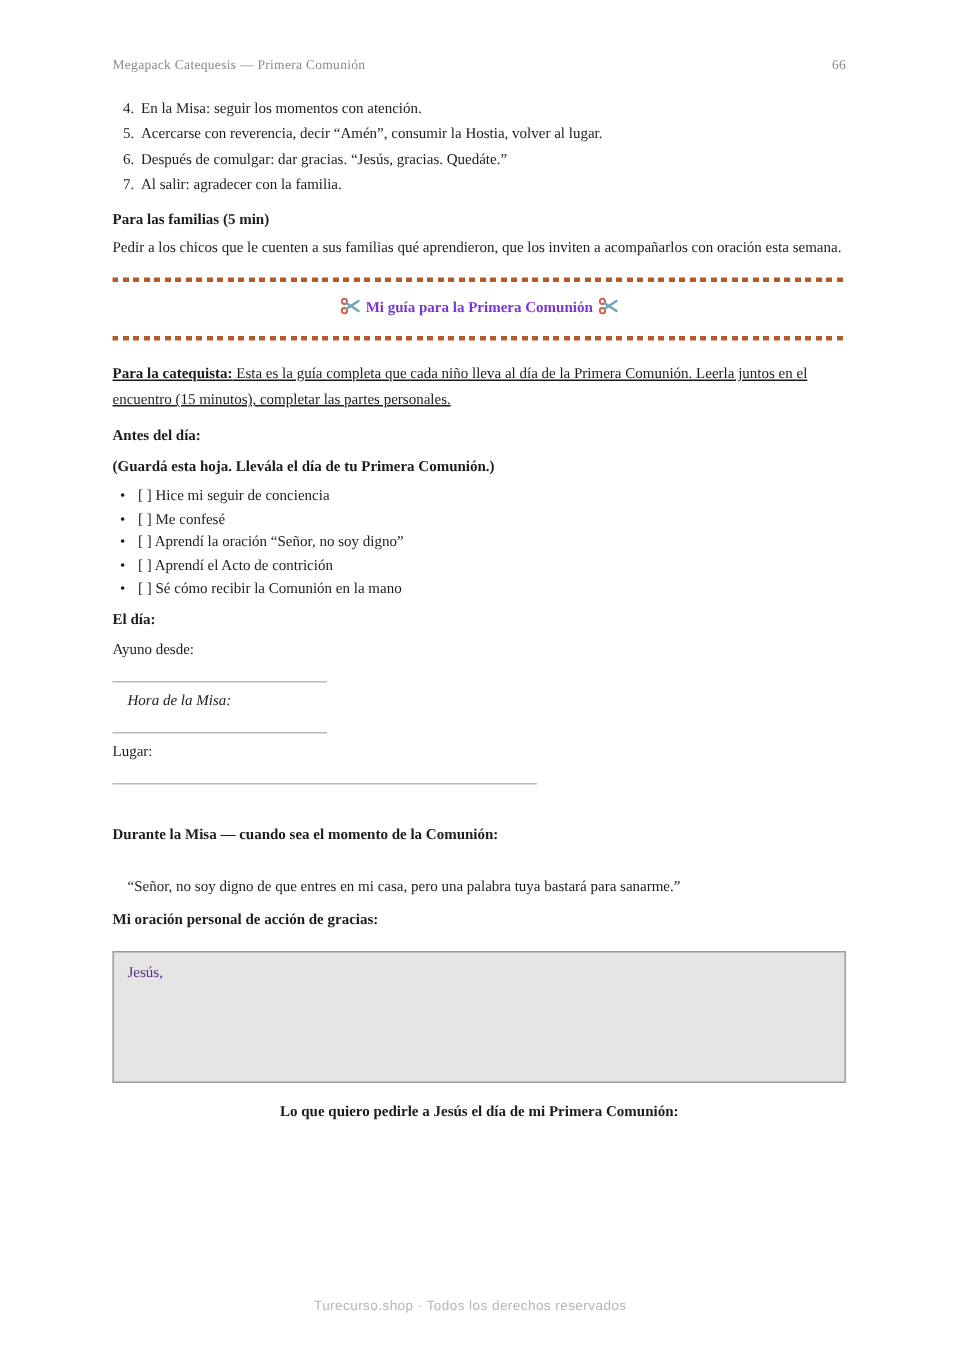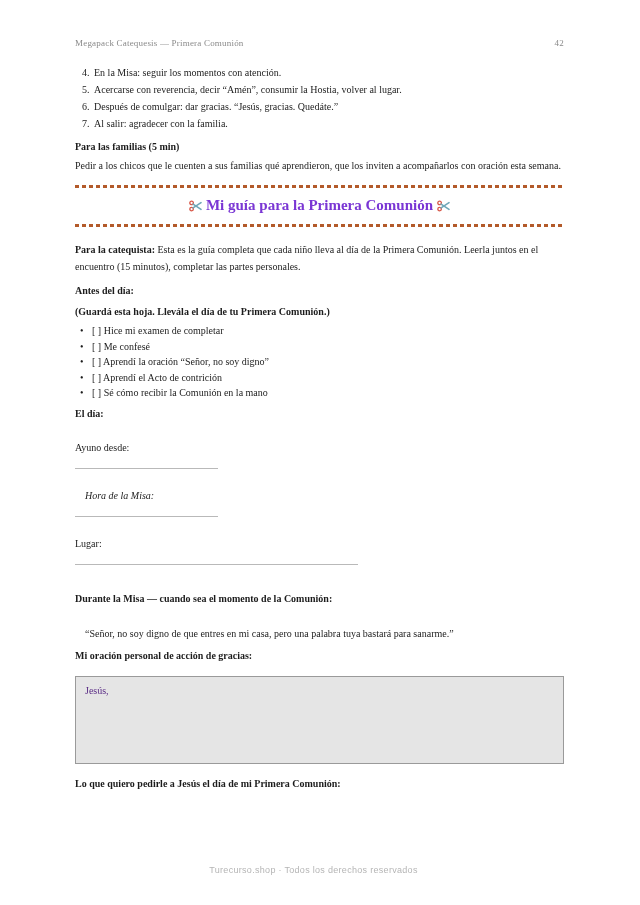--- a/index.html
+++ b/index.html
@@ -47,28 +47,28 @@
   .dashed-divider {
     margin-top: 11px;
     height: 3px;
     background: repeating-linear-gradient(90deg, #b35a2a 0, #b35a2a 4px, transparent 4px, transparent 7px);
   }
   .dashed-divider.second { margin-top: 11px; }
   
   .cut-title {
     margin-top: 10px;
     text-align: center;
-    font-size: 15px;
+    font-size: 10px;
     font-weight: bold;
     color: #7a36d4;
     line-height: 15px;
   }
   .cut-title .scissors { vertical-align: -2px; margin: 0 4px; }
   
-  .para-catequista { margin-top: 14px; }
+  .para-catequista { margin-top: 14px; text-decoration: underline; }
   .lead-bold { font-weight: bold; }
   .h-guarda { margin-top: 7px; }
   .h-antes { margin-top: 9px; }
   
   ul.checklist {
     list-style: none;
     margin-top: 4px;
     font-size: 10px;
     line-height: 15.5px;
   }
@@ -77,21 +77,21 @@
     content: "•";
     position: absolute;
     left: 5px;
     color: #1c1c1c;
   }
   .h-eldia { margin-top: 6px; }
   
   .field-label {
     font-size: 10px;
     line-height: 12px;
-    margin-top: 21px;
+    margin-top: 7px;
   }
   .field-label.indent { padding-left: 10px; font-style: italic; }
   .field-line {
     border-bottom: 1px solid #b9b9b9;
     height: 0;
     margin-top: 14px;
   }
   .line-short { width: 143px; }
   .line-long { width: 283px; }
   .h-durante { margin-top: 27px; }
@@ -107,42 +107,42 @@
   .prayer-box {
     margin-top: 13px;
     width: 489px;
     height: 88px;
     background: #e5e5e5;
     border: 1px solid #9a9a9a;
     padding: 8px 9px;
     font-size: 10px;
     color: #5b2d86;
   }
-  .h-pedirle { margin-top: 13px; }
+  .h-pedirle { margin-top: 13px; text-align: center; }
   
   .doc-footer {
     position: absolute;
     left: 0;
     right: 13px;
     bottom: 30px;
     text-align: center;
     font-family: "Liberation Sans", sans-serif;
     font-size: 9px;
     color: #b5b5b5;
     letter-spacing: 0.3px;
   }
 </style>
 </head>
 <body>
 
 <div class="page">
 
   <div class="doc-header">
     <span>Megapack Catequesis — Primera Comunión</span>
-    <span>42</span>
+    <span>66</span>
   </div>
 
   <ol class="steps" start="4">
     <li>En la Misa: seguir los momentos con atención.</li>
     <li>Acercarse con reverencia, decir “Amén”, consumir la Hostia, volver al lugar.</li>
     <li>Después de comulgar: dar gracias. “Jesús, gracias. Quedáte.”</li>
     <li>Al salir: agradecer con la familia.</li>
   </ol>
 
   <div class="h-bold h-familias">Para las familias (5 min)</div>
@@ -167,21 +167,21 @@
   <div class="dashed-divider second"></div>
 
   <div class="para para-catequista">
     <span class="lead-bold">Para la catequista:</span><span> Esta es la guía completa que cada niño lleva al día de la Primera Comunión. Leerla juntos en el encuentro (15 minutos), completar las partes personales.</span>
   </div>
 
   <div class="h-bold h-antes">Antes del día:</div>
 
   <div class="h-bold h-guarda">(Guardá esta hoja. Llevála el día de tu Primera Comunión.)</div>
   <ul class="checklist">
-    <li>[ ] Hice mi examen de completar</li>
+    <li>[ ] Hice mi seguir de conciencia</li>
     <li>[ ] Me confesé</li>
     <li>[ ] Aprendí la oración “Señor, no soy digno”</li>
     <li>[ ] Aprendí el Acto de contrición</li>
     <li>[ ] Sé cómo recibir la Comunión en la mano</li>
   </ul>
 
   <div class="h-bold h-eldia">El día:</div>
 
   <div class="field-label">Ayuno desde:</div>
   <div class="field-line line-short"></div>

